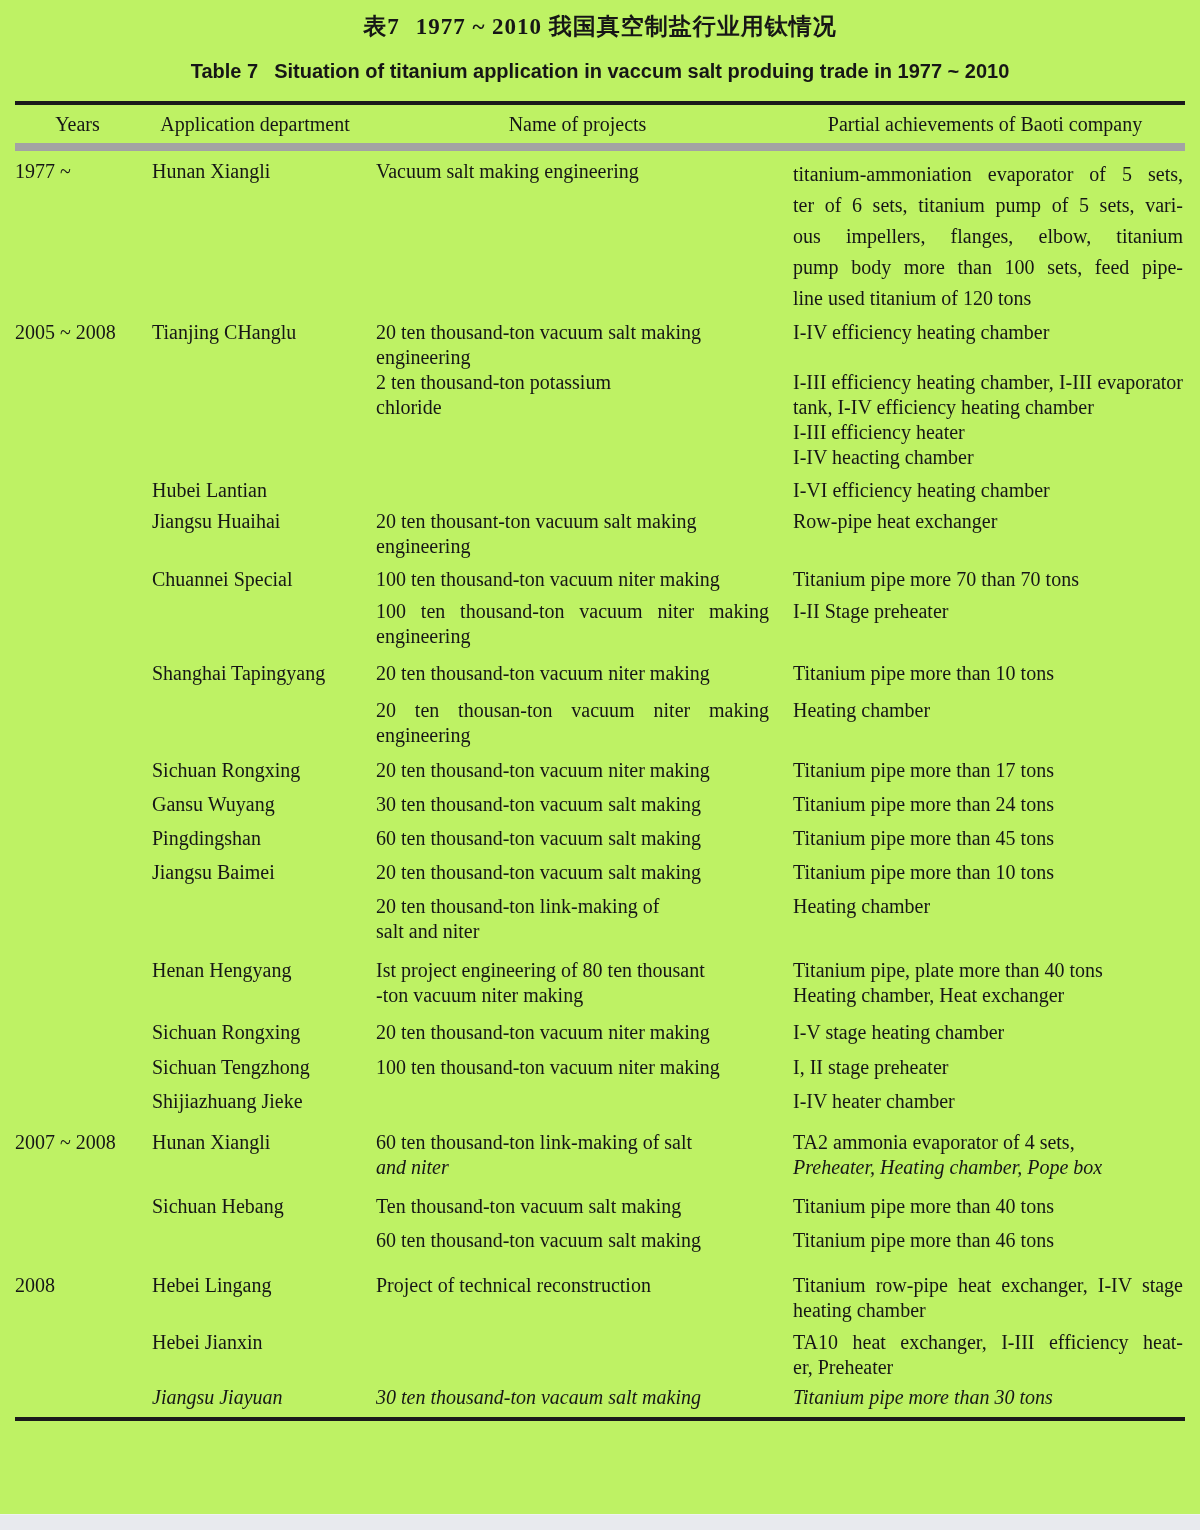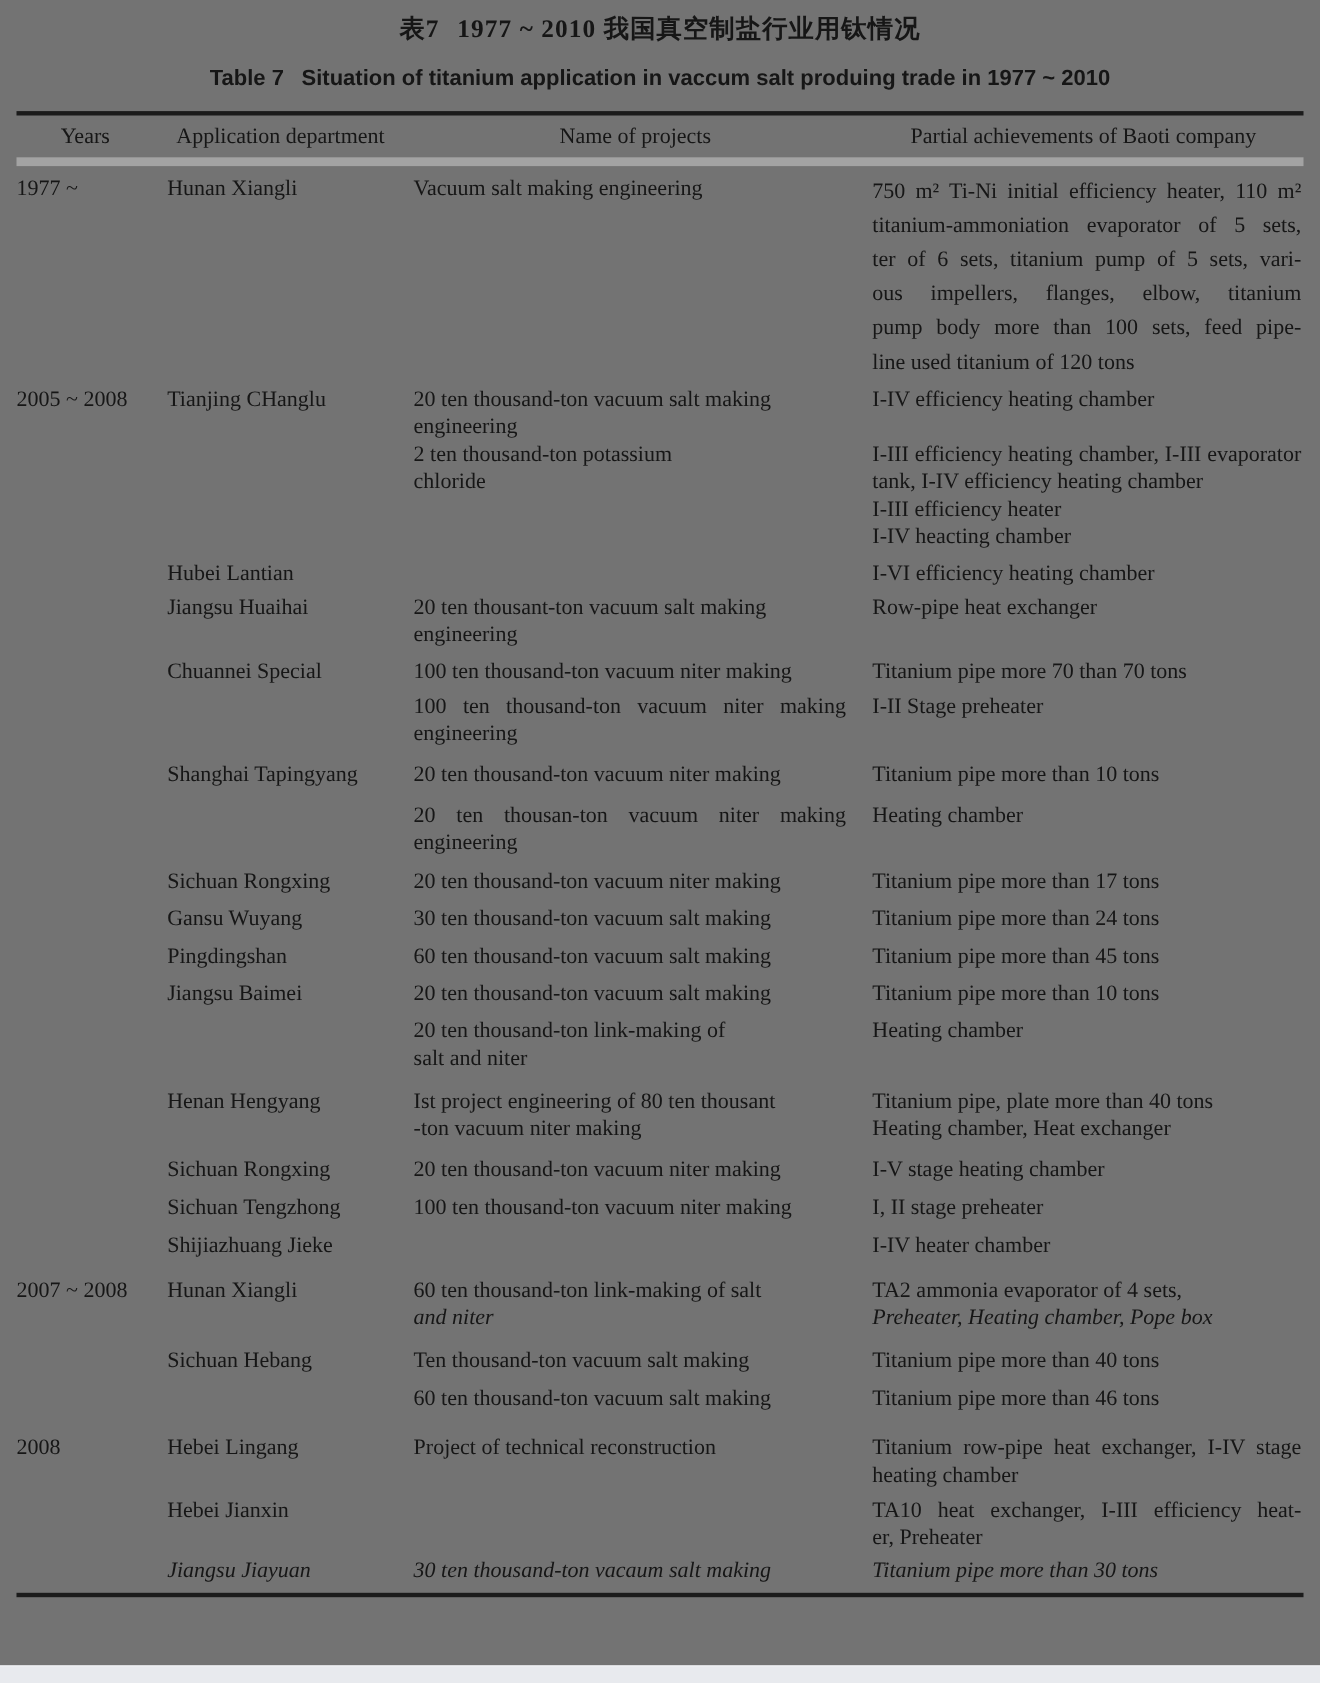--- a/index.html
+++ b/index.html
@@ -1,21 +1,21 @@
 <!DOCTYPE html>
 <html><head>
 <meta charset="utf-8">
 <style>
   html,body{margin:0;padding:0;}
   body{
     width:1200px;height:1530px;background:#ffffff;color:#161616;
     font-family:"Liberation Serif","DejaVu Serif",serif;
     overflow:hidden;
   }
-  .page{width:1200px;height:1530px;position:relative;background:#737373;}
+  .page{width:1200px;height:1530px;position:relative;background:#bef264;}
   .content{padding:12px 15px 0 15px;}
 
   
   .title-zh{
     text-align:center;font-weight:700;font-size:23px;line-height:30px;
     letter-spacing:1px;
   }
   .title-zh .sp{margin-left:16px;}
   .title-en{
     text-align:center;margin-top:16px;font-size:20px;line-height:26px;
@@ -77,21 +77,20 @@
             <div class="cell year">
               <div class="ln">1977 ~</div>
             </div>
             <div class="cell dept">
               <div class="ln">Hunan Xiangli</div>
             </div>
             <div class="cell proj">
               <div class="ln">Vacuum salt making engineering</div>
             </div>
             <div class="cell ach tall">
-              <div class="ln j">750 m² Ti-Ni initial efficiency heater, 110 m²</div>
               <div class="ln j">titanium-ammoniation evaporator of 5 sets,</div>
               <div class="ln j">ter of 6 sets, titanium pump of 5 sets, vari-</div>
               <div class="ln j">ous impellers, flanges, elbow, titanium</div>
               <div class="ln j">pump body more than 100 sets, feed pipe-</div>
               <div class="ln">line used titanium of 120 tons</div>
             </div>
           </div>
           <div class="trow" style="margin-top: 6px;">
             <div class="cell year">
               <div class="ln">2005 ~ 2008</div>

